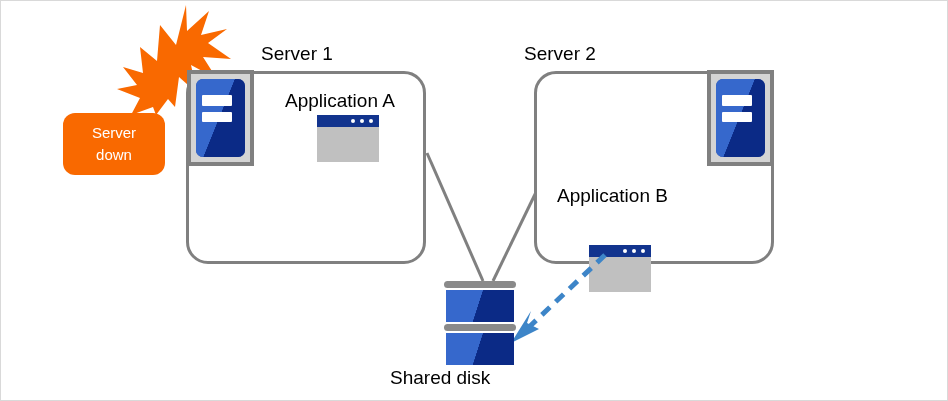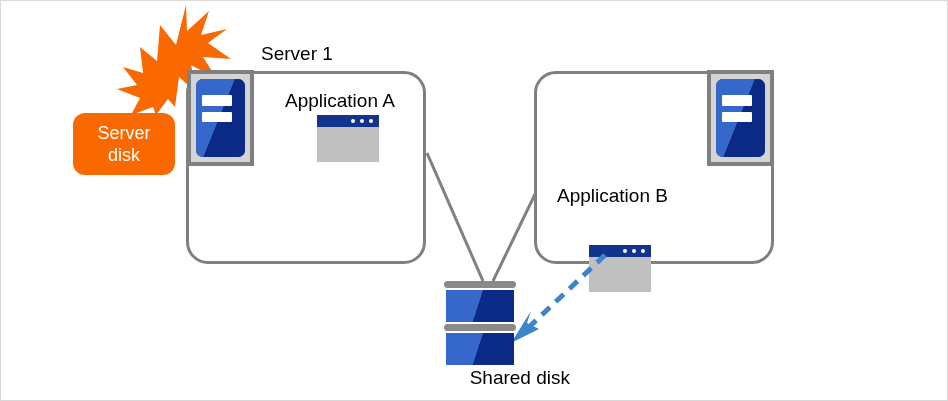--- a/index.html
+++ b/index.html
@@ -108,56 +108,55 @@
     position: absolute;
     left: 2px; top: 9px;
     width: calc(100% - 4px);
     height: 32px;
     background: linear-gradient(108deg, #3668cc 0%, #3668cc 47%, #0b2a86 47.5%, #0b2a86 100%);
   }
   .disk-label {
     font-size: 19px;
     color: #000000;
     white-space: nowrap;
-    text-align: right;
+    text-align: left;
   }
 
   
   .down-badge {
     background: #f96900;
     border-radius: 12px;
     color: #ffffff;
-    font-size: 18px;
+    font-size: 15px;
     line-height: 22px;
     text-align: center;
     display: flex;
     flex-direction: column;
     align-items: center;
     justify-content: center;
-    margin-left: 10px;
   }
 
   svg { display: block; }
 </style>
 </head>
 <body>
 
 <div id="canvas">
 
   <div class="abs" style="left:112px; top:2px; width:118px; height:112px;">
     <svg width="118" height="112" viewBox="0 0 118 112">
       <path fill="#f96900" d="M73,2 L63,42 L47,22 L44,58 L27,44 L30,70 L10,64 L24,82 L4,86 L27,95
            L18,112 L40,104 L43,112 L55,96 L62,104 L66,74 L84,90 L78,62 L104,76
            L90,54 L118,56 L95,40 L114,26 L88,32 L96,8 L74,28 Z"></path>
     </svg>
   </div>
 
   <div class="abs down-badge" style="left:62px; top:112px; width:102px; height:62px;">
     <span>Server</span>
-    <span>disk</span>
+    <span>down</span>
   </div>
 
   <div class="abs" style="left:410px; top:150px; width:160px; height:142px;">
     <svg width="160" height="142" viewBox="0 0 160 142">
       <path d="M16,2 L72,130" stroke="#808080" stroke-width="3" fill="none"></path>
       <path d="M144,2 L82,130" stroke="#808080" stroke-width="3" fill="none"></path>
     </svg>
   </div>
 
   <div class="abs server-title" style="left:260px; top:42px; width:180px;">Server 1</div>
@@ -174,20 +173,21 @@
   <div class="abs app-label" style="left:284px; top:89px;">Application  A</div>
 
   <div class="abs app-icon" style="left:316px; top:114px; width:62px; height:47px;">
     <div class="app-titlebar">
       <span class="app-dot" style="right:6px;"></span>
       <span class="app-dot" style="right:15px;"></span>
       <span class="app-dot" style="right:24px;"></span>
     </div>
   </div>
 
+  <div class="abs server-title" style="left:523px; top:42px; width:180px;">Server 2</div>
 
   <div class="abs server-box" style="left:533px; top:70px; width:240px; height:193px;"></div>
 
   <div class="abs srv-icon" style="left:706px; top:69px; width:67px; height:96px;">
     <div class="srv-icon-inner">
       <div class="srv-bar b1"></div>
       <div class="srv-bar b2"></div>
     </div>
   </div>
 

